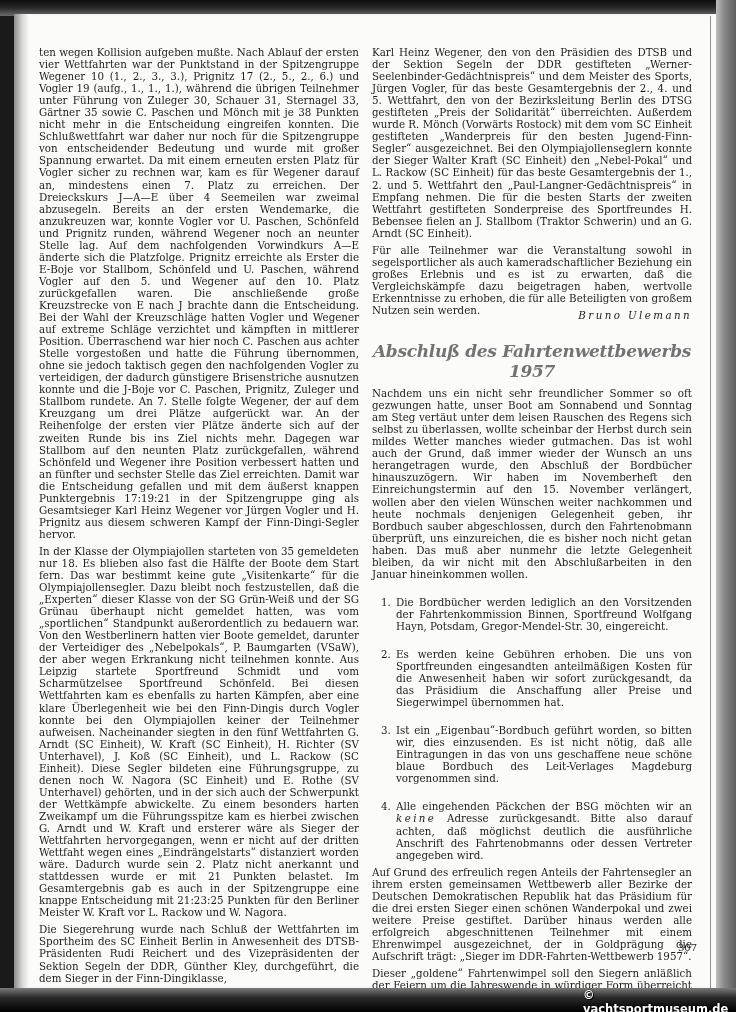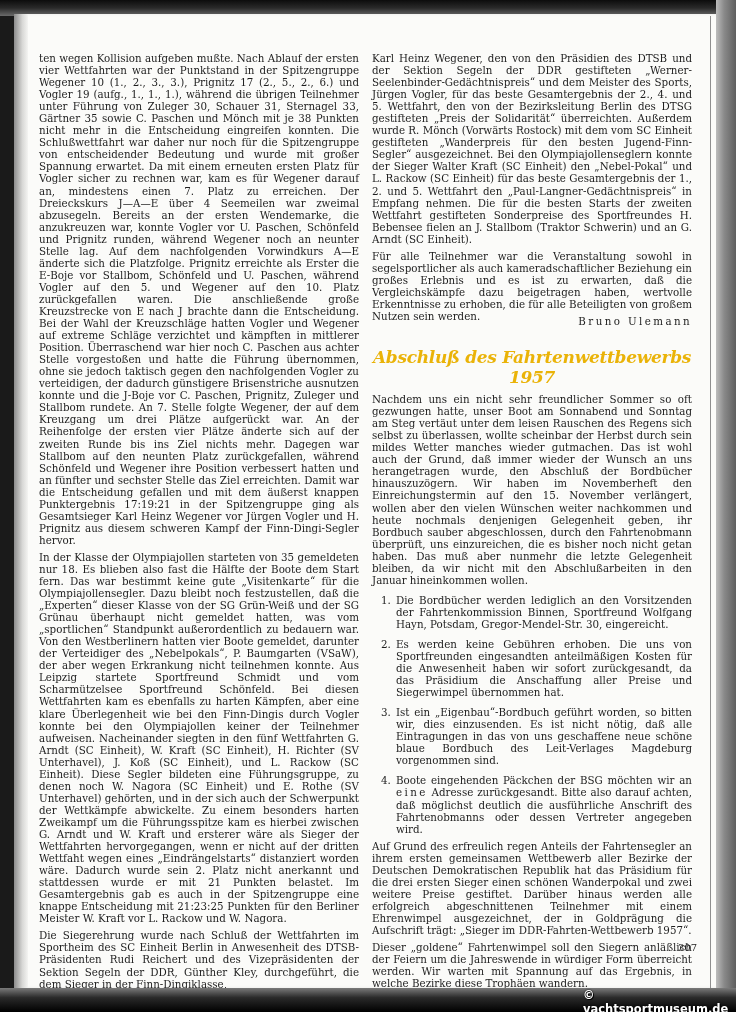--- a/index.html
+++ b/index.html
@@ -26,38 +26,38 @@
     background: linear-gradient(90deg, #bdbdbd, #8a8a8a 40%, #5e5e5e);
   }
   .right-edge-line {
     position: absolute; left: 710px; top: 16px; width: 1px; height: 972px; background: #8e8e8e;
   }
   .scan-bottom {
     position: absolute; left: 0; top: 988px; width: 736px; height: 24px;
     background: linear-gradient(#7a7a7a, #2a2a2a 40%, #000);
   }
   .col {
-    position: absolute; top: 52px;
+    position: absolute; top: 46px;
     font-size: 10.3px; line-height: 12.05px; color: #1d1d1d;
     text-align: justify; hyphens: manual;
   }
   .col-left { left: 39px; width: 320px; }
   .col-right { left: 372px; width: 320px; }
   .col p { margin: 0 0 5px 0; }
   .signature {
     text-align: right; letter-spacing: 2.5px; margin-top: -12px !important;
   }
   .title {
     font-family: "DejaVu Serif", serif; font-style: italic;
     font-size: 17px; line-height: 20px; text-align: center;
-    margin: 20px 0 6px 0; color: #eab308; letter-spacing: -0.3px;
+    margin: 20px 0 6px 0; color: #737373; letter-spacing: -0.3px;
   }
   ol.notes { margin: 0 0 5px 0; padding: 0 0 0 22px; }
-  ol.notes li { margin: 8px 0 5px 0; padding-left: 2px; }
-  .spaced { letter-spacing: 2.4px; }
+  ol.notes li { margin: 16px 0 5px 0; padding-left: 2px; }
+  .spaced { letter-spacing: 2.4px; font-style: italic; }
   .page-number {
     position: absolute; left: 678px; top: 942px; font-size: 10px; color: #1d1d1d;
   }
   .watermark {
     position: absolute; left: 583px; top: 988px;
     font-family: "DejaVu Sans", sans-serif; font-weight: bold; font-size: 11.5px;
     color: #ffffff; text-shadow: 0 0 2px #000, 1px 1px 0 #000;
   }
 </style>
 </head>
@@ -83,21 +83,21 @@
   <p class="signature spaced">Bruno Ulemann</p>
 
   <h2 class="title">Abschluß des Fahrtenwettbewerbs 1957</h2>
 
   <p>Nachdem uns ein nicht sehr freundlicher Sommer so oft gezwungen hatte, unser Boot am Sonnabend und Sonntag am Steg vertäut unter dem leisen Rauschen des Regens sich selbst zu überlassen, wollte scheinbar der Herbst durch sein mildes Wetter manches wieder gutmachen. Das ist wohl auch der Grund, daß immer wieder der Wunsch an uns herangetragen wurde, den Abschluß der Bordbücher hinauszuzögern. Wir haben im Novemberheft den Einreichungstermin auf den 15. November verlängert, wollen aber den vielen Wünschen weiter nachkommen und heute nochmals denjenigen Gelegenheit geben, ihr Bordbuch sauber abgeschlossen, durch den Fahrtenobmann überprüft, uns einzureichen, die es bisher noch nicht getan haben. Das muß aber nunmehr die letzte Gelegenheit bleiben, da wir nicht mit den Abschlußarbeiten in den Januar hineinkommen wollen.</p>
 
   <ol class="notes">
     <li>Die Bordbücher werden lediglich an den Vorsitzenden der Fahrtenkommission Binnen, Sportfreund Wolfgang Hayn, Potsdam, Gregor-Mendel-Str. 30, eingereicht.</li>
     <li>Es werden keine Gebühren erhoben. Die uns von Sportfreunden eingesandten anteilmäßigen Kosten für die Anwesenheit haben wir sofort zurückgesandt, da das Präsidium die Anschaffung aller Preise und Siegerwimpel übernommen hat.</li>
     <li>Ist ein „Eigenbau“-Bordbuch geführt worden, so bitten wir, dies einzusenden. Es ist nicht nötig, daß alle Eintragungen in das von uns geschaffene neue schöne blaue Bordbuch des Leit-Verlages Magdeburg vorgenommen sind.</li>
-    <li><span>Boote eingehenden Päckchen der BSG möchten wir an </span><span class="spaced">eine</span><span> Adresse zurückgesandt. Bitte also darauf achten, daß möglichst deutlich die ausführliche Anschrift des Fahrtenobmanns oder dessen Vertreter angegeben wird.</span></li>
+    <li><span>Alle eingehenden Päckchen der BSG möchten wir an </span><span class="spaced">keine</span><span> Adresse zurückgesandt. Bitte also darauf achten, daß möglichst deutlich die ausführliche Anschrift des Fahrtenobmanns oder dessen Vertreter angegeben wird.</span></li>
   </ol>
 
   <p>Auf Grund des erfreulich regen Anteils der Fahrtensegler an ihrem ersten gemeinsamen Wettbewerb aller Bezirke der Deutschen Demokratischen Republik hat das Präsidium für die drei ersten Sieger einen schönen Wanderpokal und zwei weitere Preise gestiftet. Darüber hinaus werden alle erfolgreich abgeschnittenen Teilnehmer mit einem Ehrenwimpel ausgezeichnet, der in Goldprägung die Aufschrift trägt: „Sieger im DDR-Fahrten-Wettbewerb 1957“.</p>
   <p>Dieser „goldene“ Fahrtenwimpel soll den Siegern anläßlich der Feiern um die Jahreswende in würdiger Form überreicht werden. Wir warten mit Spannung auf das Ergebnis, in welche Bezirke diese Trophäen wandern.</p>
 </div>
 
 <div class="page-number">307</div>
 
 <div class="scan-bottom"></div>
 <div class="watermark">© yachtsportmuseum.de</div>

